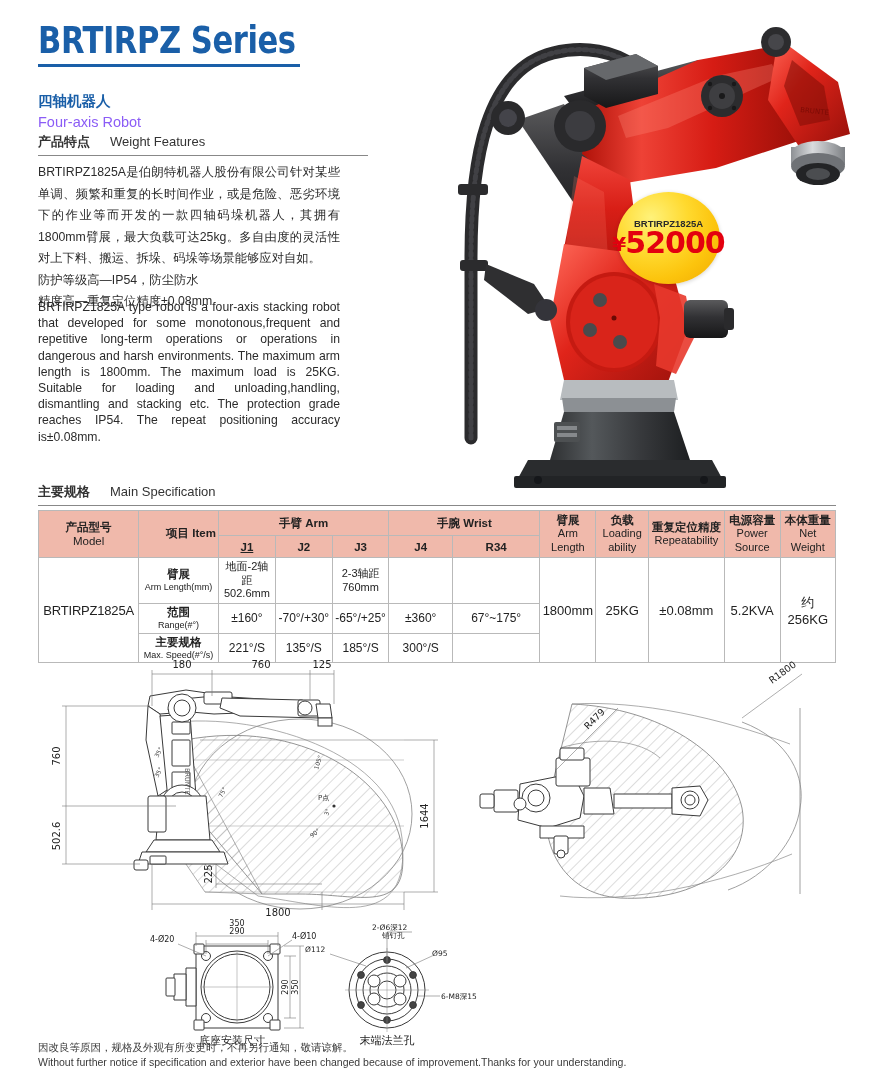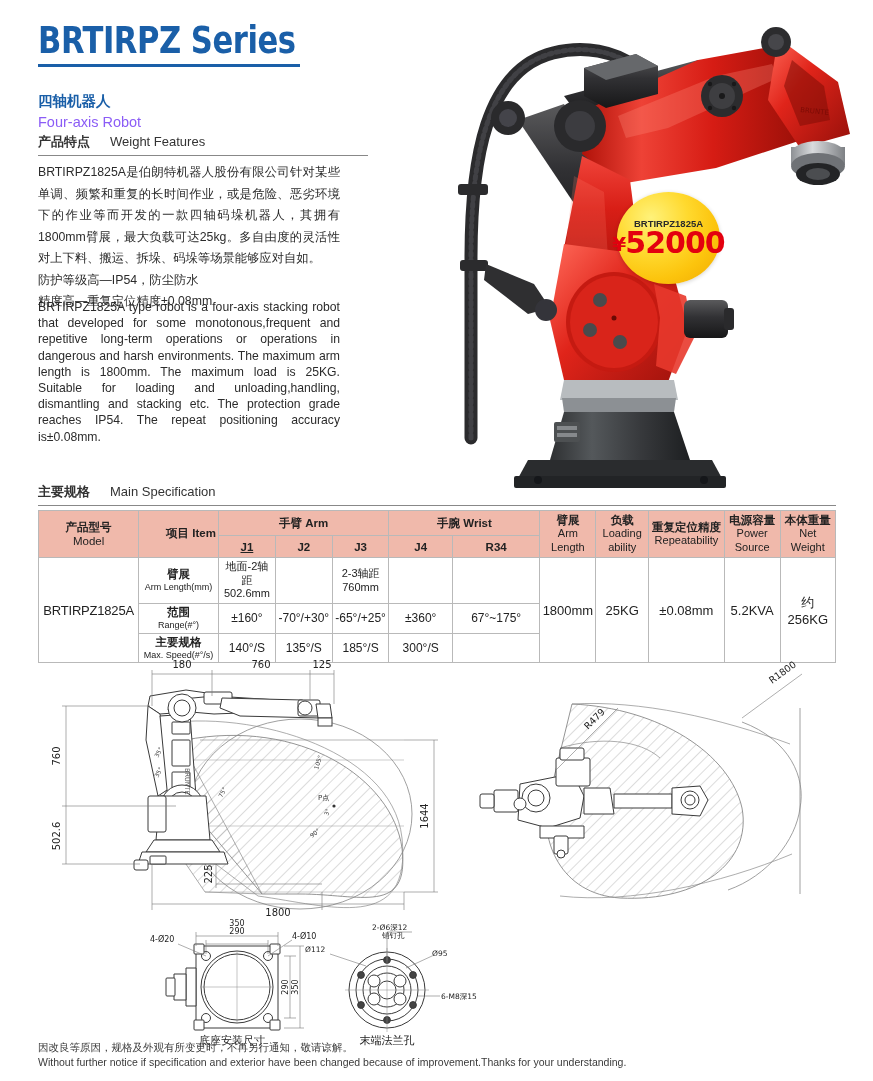--- a/index.html
+++ b/index.html
@@ -325,21 +325,21 @@
           <td class="val">-70°/+30°</td>
           <td class="val">-65°/+25°</td>
           <td class="val">±360°</td>
           <td class="val">67°~175°</td>
         </tr>
         <tr style="height:25px;">
           <td>
             <span class="item-cn">主要规格</span>
             <span class="item-en">Max. Speed(#°/s)</span>
           </td>
-          <td class="val">140°/S</td>
+          <td class="val">221°/S</td>
           <td class="val">135°/S</td>
           <td class="val">185°/S</td>
           <td class="val">300°/S</td>
           <td class="val"></td>
         </tr>
       </tbody>
     </table>
   </div>
 
   <div class="drawings">

